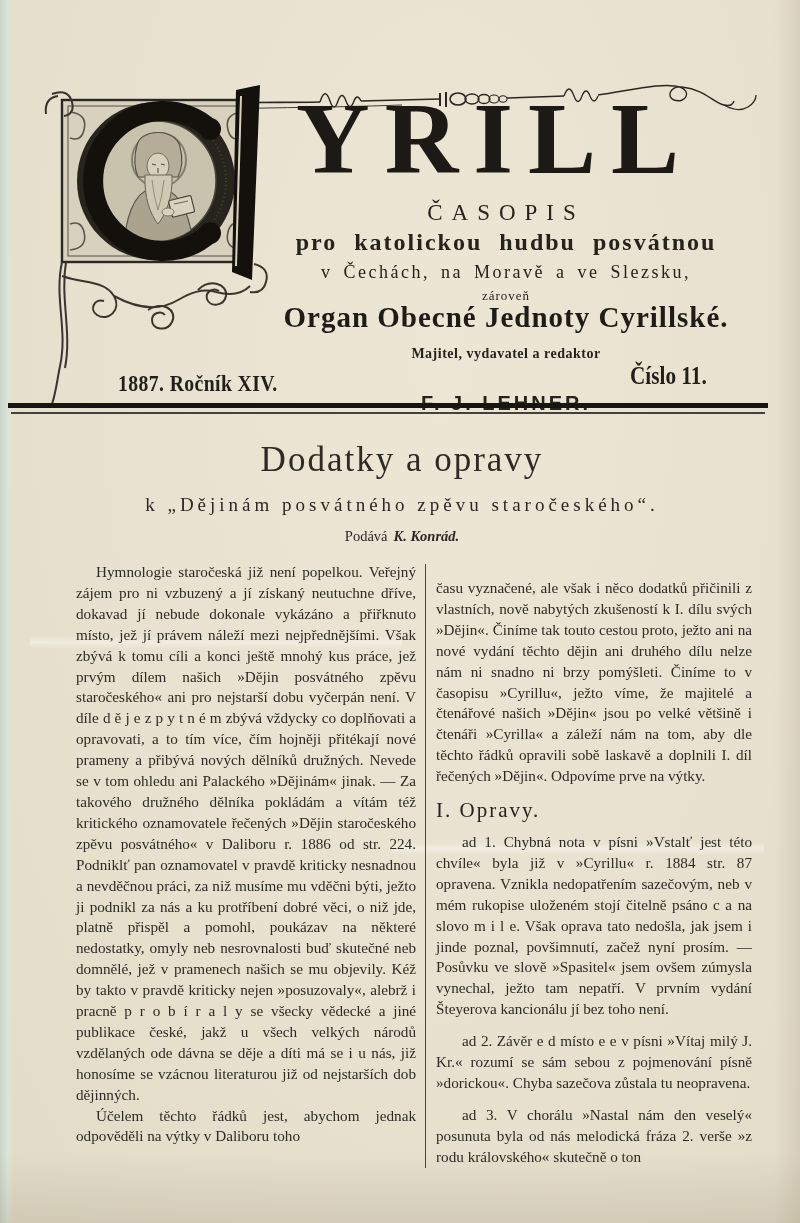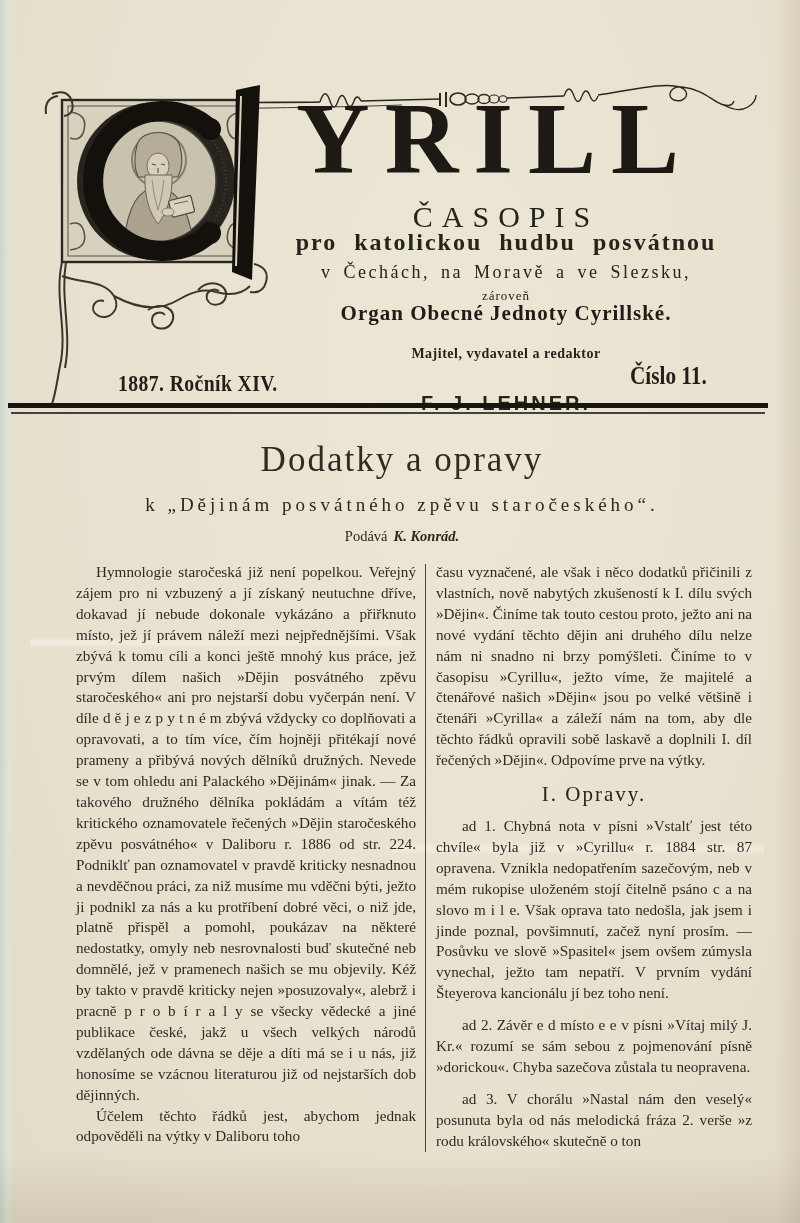--- a/index.html
+++ b/index.html
@@ -20,50 +20,50 @@
     background:linear-gradient(180deg,rgba(240,235,222,0),rgba(243,238,226,.85) 50%,rgba(240,235,222,0));}
   .crease1{top:636px;left:30px;width:372px;height:13px;}
   .crease2{top:842px;left:392px;width:372px;height:13px;}
 
   
   .ornament-rule{position:absolute;left:172px;top:74px;width:588px;height:50px;}
   .initial-wrap{position:absolute;left:40px;top:84px;width:252px;height:328px;}
   .masthead-title{position:absolute;left:296px;top:88px;font-weight:bold;font-size:102px;
     letter-spacing:15px;color:#1d1a15;line-height:1;}
   .mh-center{position:absolute;left:278px;width:456px;text-align:center;color:#26231d;}
-  .mh-casopis{top:200px;font-size:30px;letter-spacing:9px;}
+  .mh-casopis{top:200px;font-size:23px;letter-spacing:9px;}
   .mh-tagline1{top:229px;font-size:24px;font-weight:bold;letter-spacing:2px;word-spacing:9px;}
   .mh-tagline2{top:262px;font-size:18px;letter-spacing:2.5px;word-spacing:4px;}
   .mh-tagline3{top:288px;font-size:13px;letter-spacing:1px;}
-  .mh-organ{top:301px;font-size:21px;font-weight:bold;letter-spacing:1px;color:#1f1c17;}
+  .mh-organ{top:301px;font-size:29px;font-weight:bold;letter-spacing:1px;color:#1f1c17;}
   .mh-publabel{top:346px;font-size:14px;font-weight:bold;letter-spacing:.5px;}
   .mh-pubname{top:363px;font-size:20px;font-weight:bold;letter-spacing:3px;
     font-family:"Liberation Sans", sans-serif;margin-top:29px;}
   .mh-volume{position:absolute;left:118px;top:370px;font-size:24px;font-weight:bold;
     transform:scaleX(.82);transform-origin:left;letter-spacing:.5px;color:#221f1a;}
   .mh-issue{position:absolute;left:630px;top:362px;font-size:25px;font-weight:bold;
     transform:scaleX(.85);transform-origin:left;color:#221f1a;}
   .rule-thick{position:absolute;top:403px;left:8px;width:760px;height:5px;background:#171511;}
   .rule-thin{position:absolute;top:412px;left:11px;width:754px;height:2px;background:#45413a;}
 
   
   .article{position:absolute;top:430px;left:52px;width:700px;}
   .art-title{text-align:center;font-size:35px;letter-spacing:2px;color:#2e2b24;margin:10px 0 0 0;font-weight:normal;}
   .art-subtitle{text-align:center;font-size:19px;letter-spacing:4px;color:#2b2822;margin:14px 0 0 0;font-weight:normal;font-family:Liberation Serif, serif;}
   .art-byline{text-align:center;font-size:14.5px;margin-top:12px;color:#2b2822;}
   .art-byline .author{font-style:italic;font-weight:bold;margin-left:6px;}
   .columns{display:flex;margin-top:17px;}
   .col{font-size:15.2px;line-height:20.9px;text-align:justify;color:#2d2a23;}
   .col-left{width:340px;margin-left:24px;}
-  .col-right{flex:1;}
+  .col-right{flex:1;margin-top:16px;}
   .colrule{width:1px;background:#4b463c;margin:2px 10px 0 9px;}
   .col p{margin:0;}
   .col p.indent{text-indent:20px;}
   .col p.ad{text-indent:26px;margin-top:11px;}
-  .sec-head{text-align:center;font-size:21px;letter-spacing:2px;font-weight:normal;
+  .sec-head{font-size:21px;letter-spacing:2px;font-weight:normal;
     color:#26231d;margin:13px 0 11px 0;}
 </style>
 </head>
 <body>
 
 <div class="edge-left"></div>
 <div class="edge-right"></div>
 <div class="edge-bottom"></div>
 <div class="crease crease1"></div>
 <div class="crease crease2"></div>

